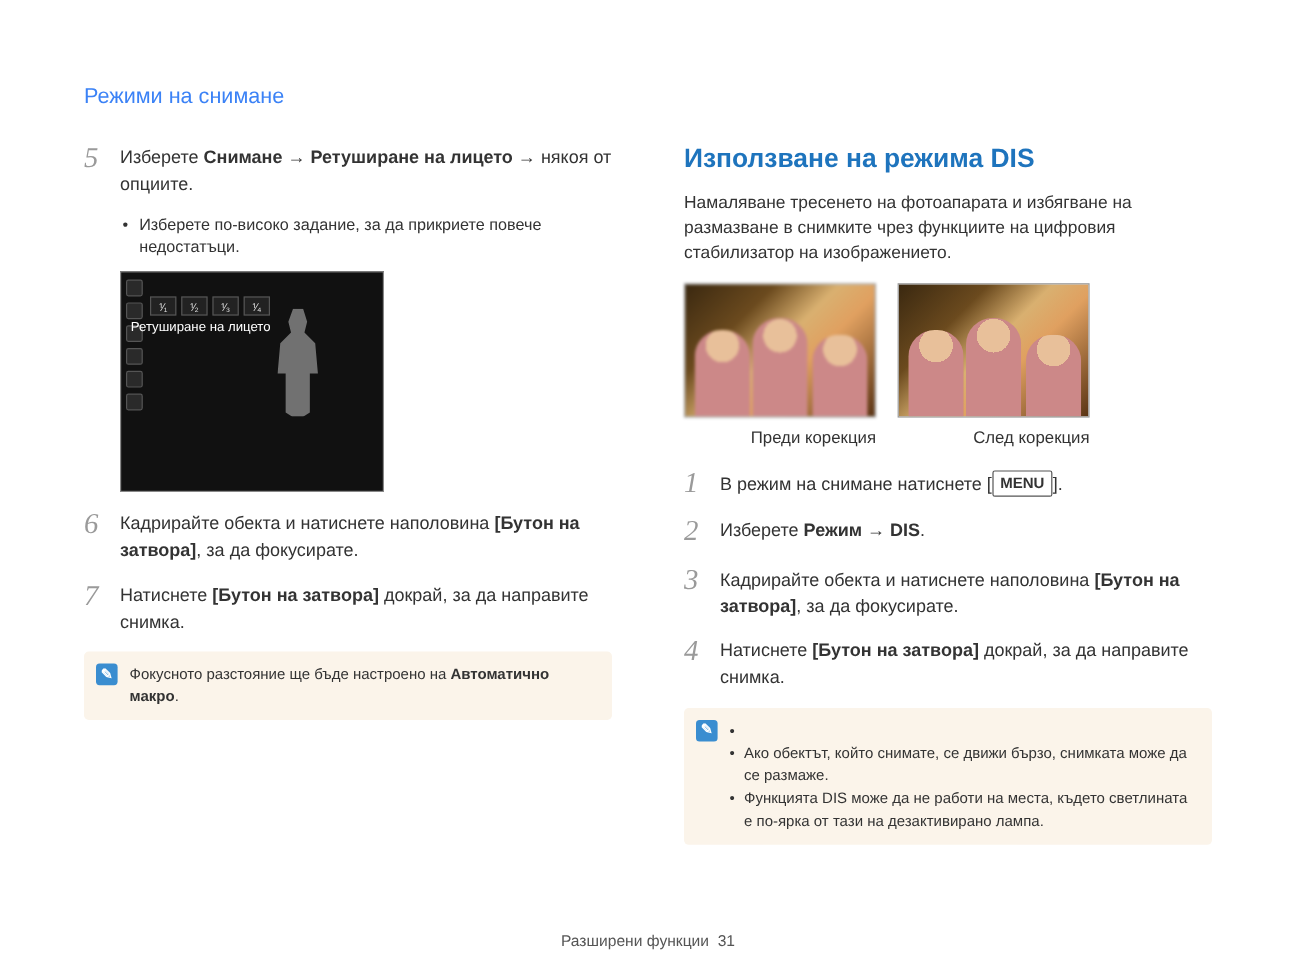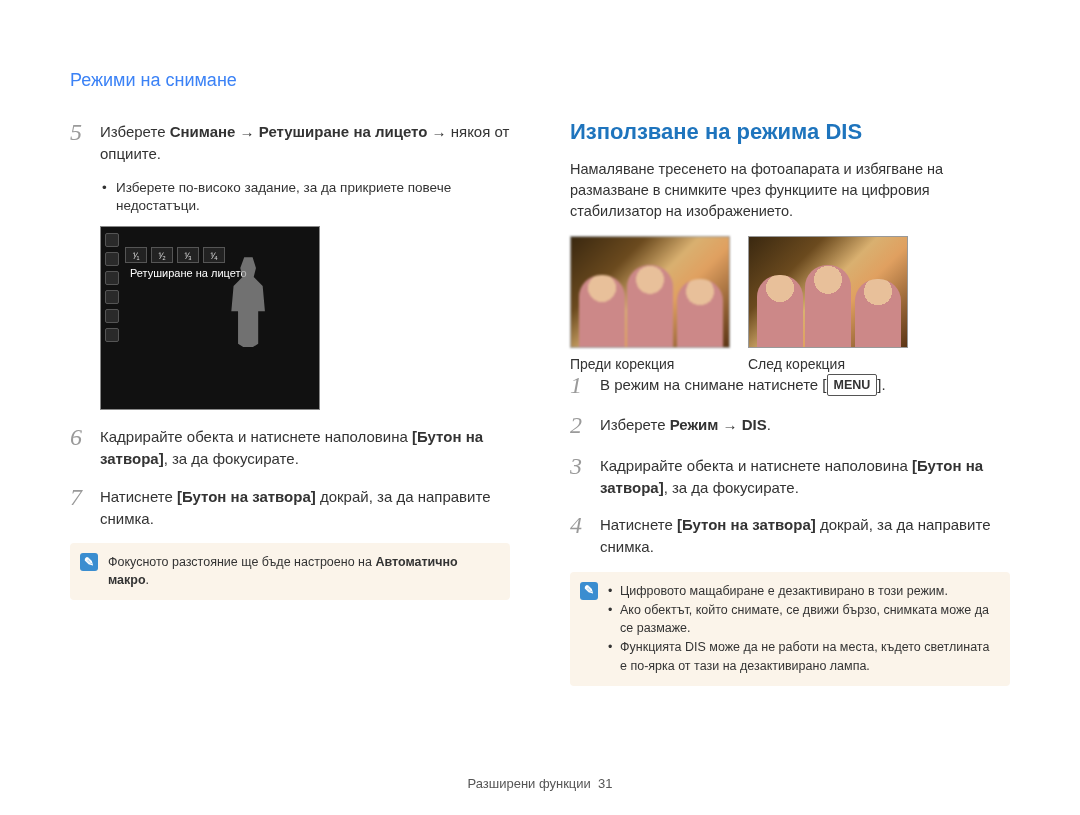--- a/index.html
+++ b/index.html
@@ -84,21 +84,21 @@
   }
   .lcd-shot .left-icons{
     position:absolute; left:4px; top:6px; display:flex; flex-direction:column; gap:5px;
   }
   .lcd-shot .left-icons span{ width:14px; height:14px; background:#2a2a2a; border:1px solid #555; border-radius:2px; display:block;}
   .lcd-shot .toprow{
     position:absolute; left:24px; top:20px; display:flex; gap:4px;
   }
   .lcd-shot .toprow span{ width:22px; height:16px; background:#222; border:1px solid #555; color:#ddd; font-size:9px; display:flex;align-items:center;justify-content:center;}
   .lcd-shot .label-bar{
-    position:absolute; left:29px; top:40px; font-size:11px; color:#fff;text-align:right;
+    position:absolute; left:8px; top:40px; font-size:11px; color:#fff;text-align:right;
   }
   .lcd-shot .silhouette{
     position:absolute; right:44px; top:30px; width:56px; height:90px;
     background: #9a9a9a;
     clip-path: polygon(45% 0, 60% 0, 66% 12%, 62% 22%, 78% 32%, 82% 60%, 70% 60%, 70% 96%, 60% 100%, 44% 100%, 34% 96%, 34% 60%, 22% 60%, 26% 32%, 42% 22%, 38% 12%);
     opacity:.7;
   }
   .lcd-shot .bottom{
     position:absolute; bottom:0; left:0; right:0; height:18px; background:#000;
     display:flex; align-items:center; justify-content:space-between;
@@ -136,21 +136,21 @@
   .photo .pp{
     position:absolute; width:46px; height:72px; bottom:0;
     background:radial-gradient(circle at 50% 18%, #e8c09a 0 14px, transparent 14px),
                linear-gradient(#c88 0 0);
     border-radius:22px 22px 0 0;
   }
   .photo .pp.a{left:8px; background-color:#c9876a;}
   .photo .pp.b{left:56px; height:82px;}
   .photo .pp.c{right:6px; height:68px;}
   .caption-row{
-    display:flex; gap:18px; font-size:14px;
+    display:flex; gap:18px; margin-bottom:18px; font-size:14px;text-align:right;
   }
   .caption-row span{ width:160px; }
   .footer{
     position:absolute; bottom:24px; left:0; right:0;
     text-align:center; font-size:13px; color:#555;
   }
 </style>
 </head>
 <body>
 
@@ -262,21 +262,20 @@
       <div class="step-text">
         <span>Натиснете </span><span class="bold">[Бутон на затвора]</span><span> докрай, за да направите снимка.</span>
       </div>
     </div>
 
     <div class="note-box">
       <div class="note-icon">✎</div>
       <ul class="note-list">
         <li>
             <span class="dot">•</span>
-            <span>Цифровото мащабиране е дезактивирано в този режим.</span>
           </li>
         <li>
             <span class="dot">•</span>
             <span>Ако обектът, който снимате, се движи бързо, снимката може да се размаже.</span>
           </li>
         <li>
             <span class="dot">•</span>
             <span>Функцията DIS може да не работи на места, където светлината е по-ярка от тази на дезактивирано лампа.</span>
           </li>
       </ul>

